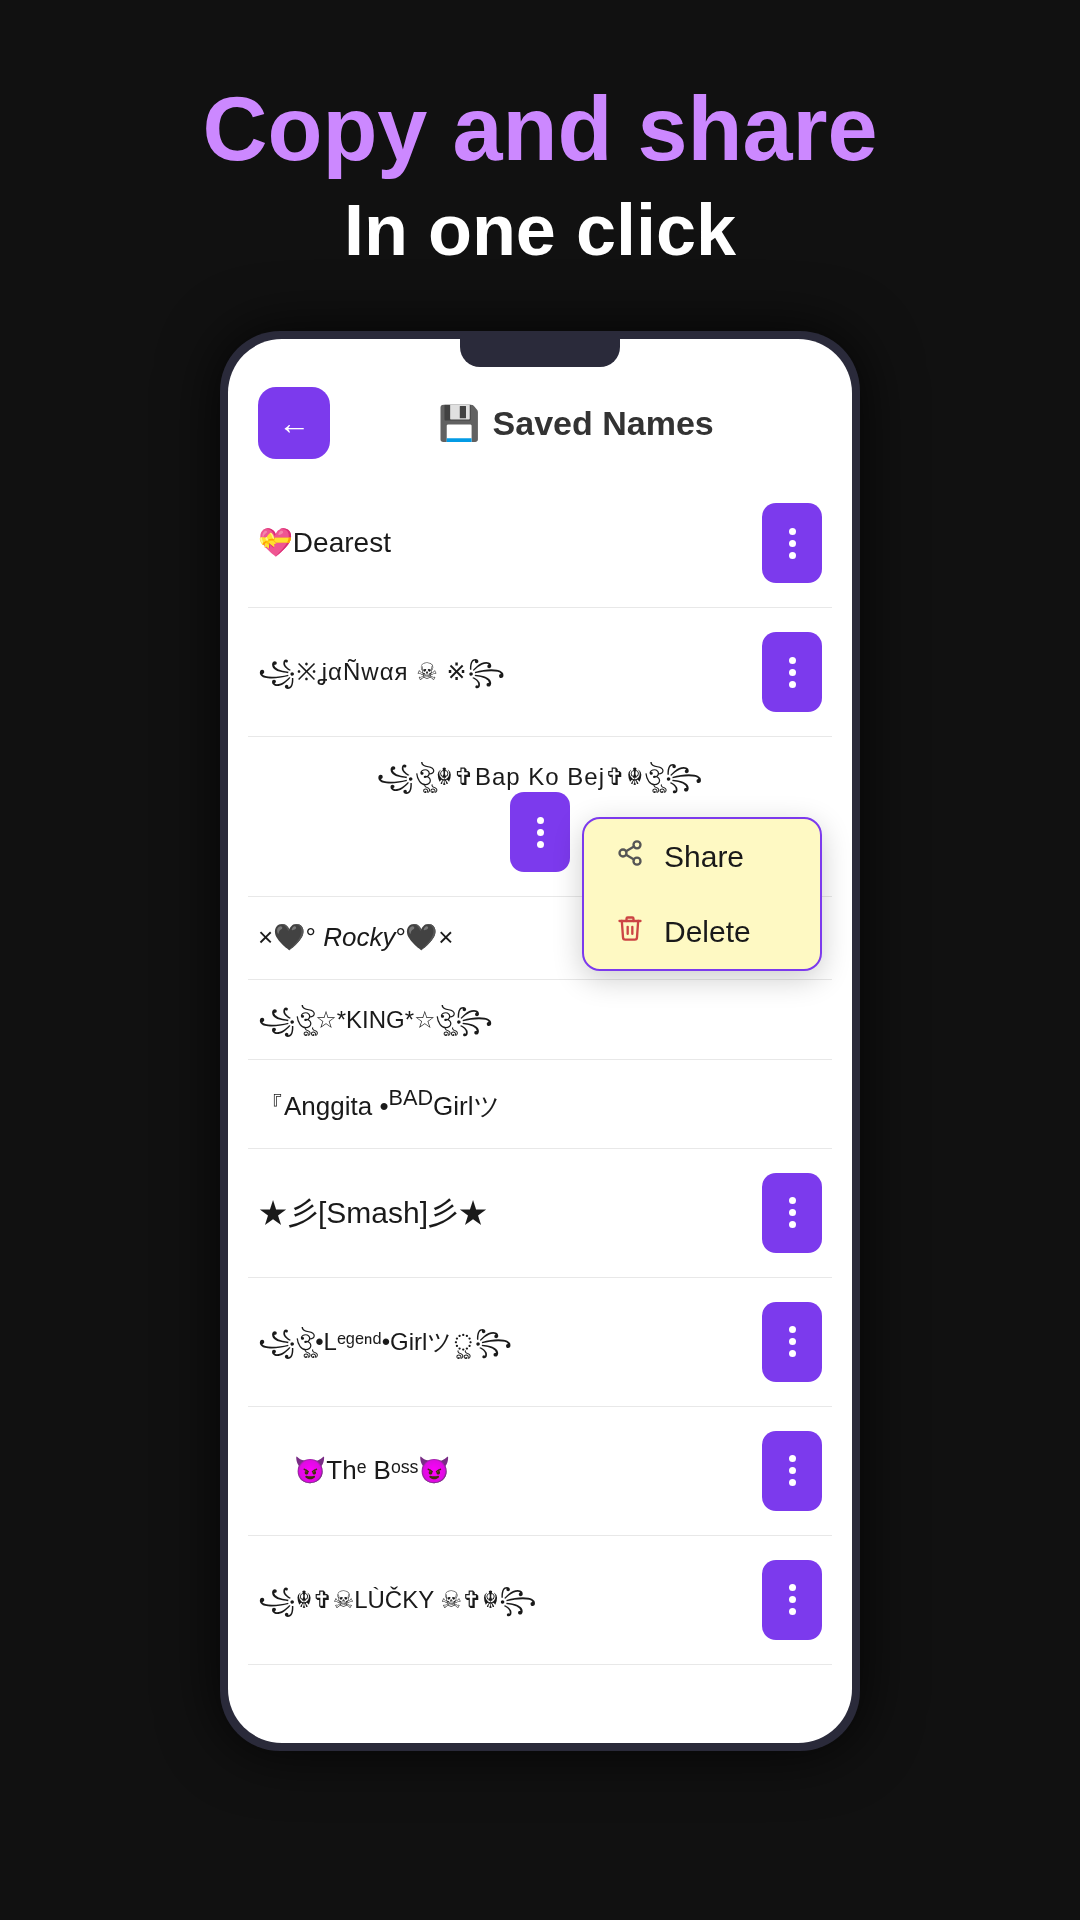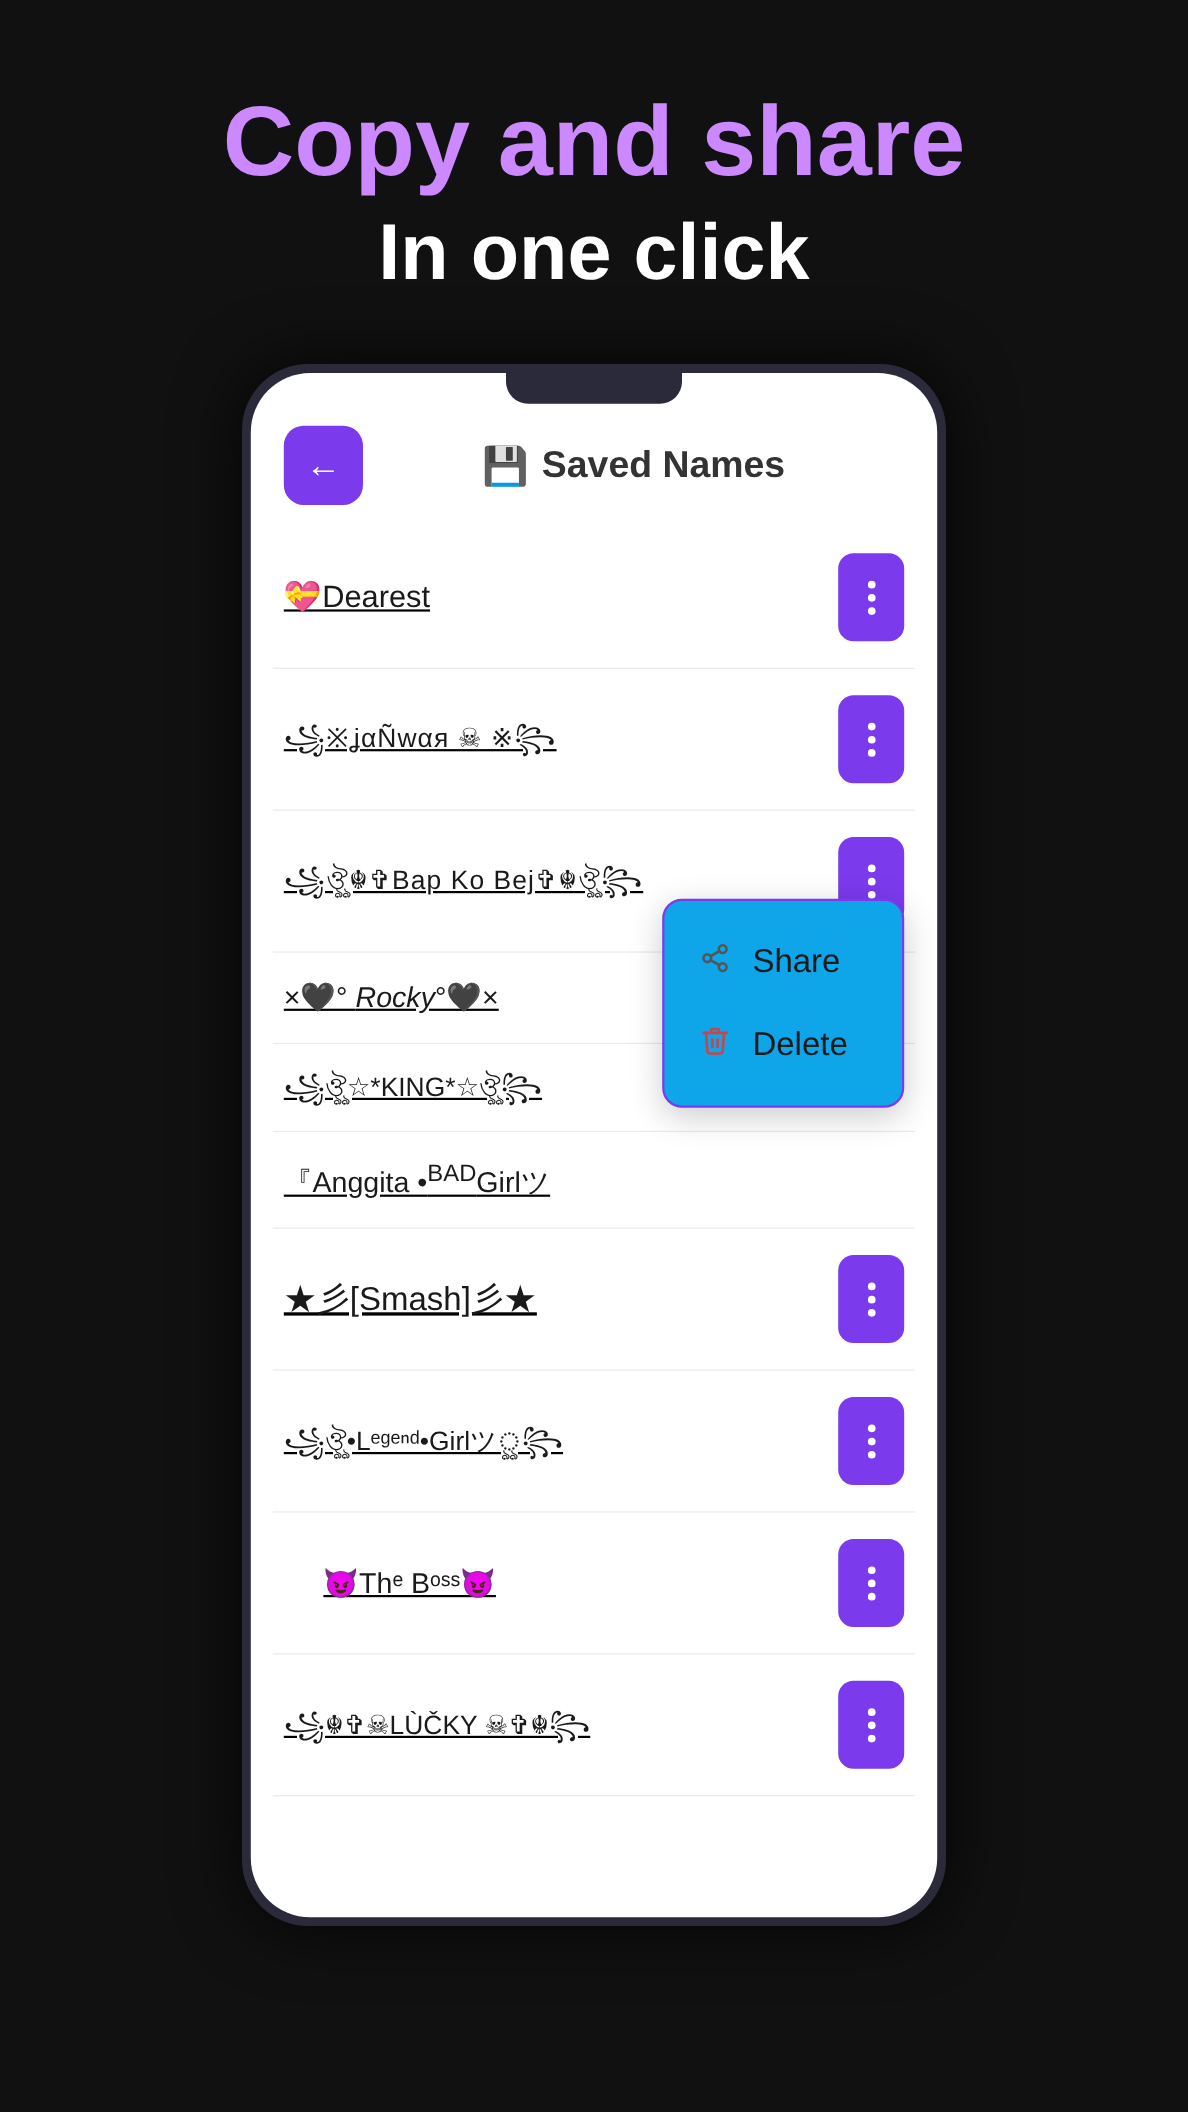--- a/index.html
+++ b/index.html
@@ -104,21 +104,20 @@
       font-size: 34px;
       font-weight: 600;
       color: #333;
     }
 
     .names-list {
       flex: 1;
       overflow-y: auto;
       padding: 0 20px;
       position: relative;
-      text-decoration: underline;
     }
 
     .list-item {
       display: flex;
       align-items: center;
       justify-content: space-between;
       padding: 24px 10px;
       border-bottom: 1px solid #e8e8e8;
       position: relative;
     }
@@ -158,27 +157,27 @@
       height: 7px;
       background: white;
       border-radius: 50%;
     }
 
     .context-menu {
       position: absolute;
       right: 10px;
       top: 50%;
       transform: translateY(-50%);
-      background: #0ea5e9;
+      background: #fef9c3;
       border-radius: 18px;
       box-shadow: 0 8px 30px rgba(0,0,0,0.2);
       border: 2px solid #7c3aed;
-      padding: 18px 0;
+      padding: 0 0;
       z-index: 100;
-      width: 220px;
+      width: 240px;
     }
 
     .context-item {
       display: flex;
       align-items: center;
       gap: 16px;
       padding: 20px 28px;
       cursor: pointer;
       font-size: 30px;
       color: #1a1a1a;
@@ -242,21 +241,21 @@
         <span class="item-name name-janwar">꧁※ʝαÑwαя ☠ ※꧂</span>
         <div class="menu-btn">
           <div class="three-dots">
             <div class="dot"></div>
               <div class="dot"></div>
               <div class="dot"></div>
           </div>
         </div>
       </div>
 
-      <div class="list-item" style="position:relative;">
+      <div class="list-item" style="position:relative;flex-direction:column;">
         <span class="item-name name-bap">꧁ঔৣ☬✞Bap Ko Bej✞☬ঔৣ꧂</span>
         <div class="menu-btn">
           <div class="three-dots">
             <div class="dot"></div>
               <div class="dot"></div>
               <div class="dot"></div>
           </div>
         </div>
 
         <div class="context-menu" style="top: 80px; transform: none;">

